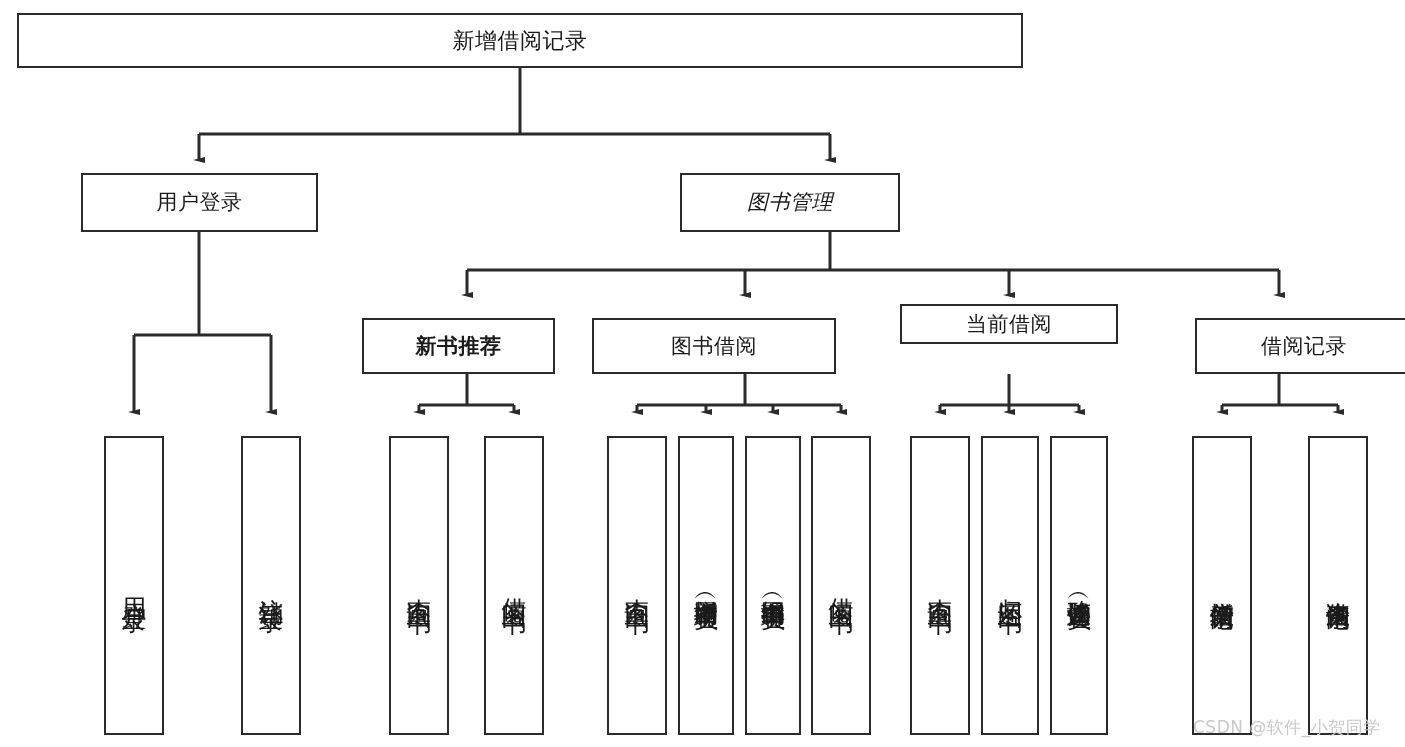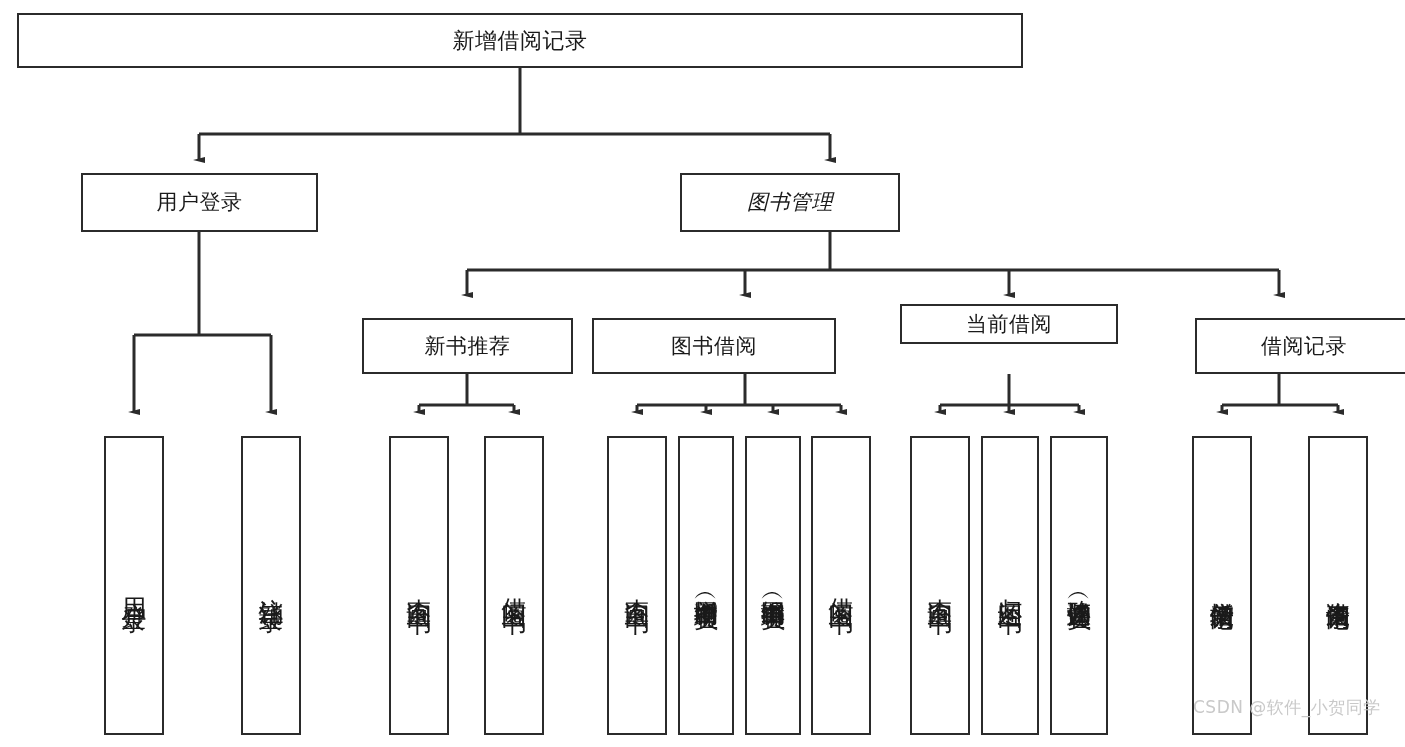--- a/index.html
+++ b/index.html
@@ -136,21 +136,21 @@
     <span class="label">新增借阅记录</span>
   </div>
 
   <div class="node horiz" style="left:81px; top:173px; width:237px; height:59px;">
     <span class="label">用户登录</span>
   </div>
   <div class="node horiz" style="left:680px; top:173px; width:220px; height:59px;font-style:italic;">
     <span class="label">图书管理</span>
   </div>
 
-  <div class="node horiz" style="left:362px; top:318px; width:211px; height:56px;">
+  <div class="node horiz" style="left:362px; top:318px; width:193px; height:56px;font-weight:bold;">
     <span class="label">新书推荐</span>
   </div>
   <div class="node horiz" style="left:592px; top:318px; width:244px; height:56px;">
     <span class="label">图书借阅</span>
   </div>
   <div class="node horiz" style="left:900px; top:304px; width:218px; height:40px;">
     <span class="label">当前借阅</span>
   </div>
   <div class="node horiz" style="left:1170px; top:318px; width:218px; height:56px;margin-left:25px;">
     <span class="label">借阅记录</span>
@@ -193,15 +193,15 @@
     <span class="label">确认归还（管理员）</span>
   </div>
 
   <div class="node vert tight" style="left:1192px; top:436px; width:60px; height:299px;">
     <span class="label">新增借阅记录</span>
   </div>
   <div class="node vert tight" style="left:1308px; top:436px; width:60px; height:299px;">
     <span class="label">查询借阅记录</span>
   </div>
 
-  <div class="watermark" style="left:1193px; top:696px;">CSDN @软件_小贺同学</div>
+  <div class="watermark" style="left:1193px; top:716px;">CSDN @软件_小贺同学</div>
 
 </div>
 
 </body></html>

